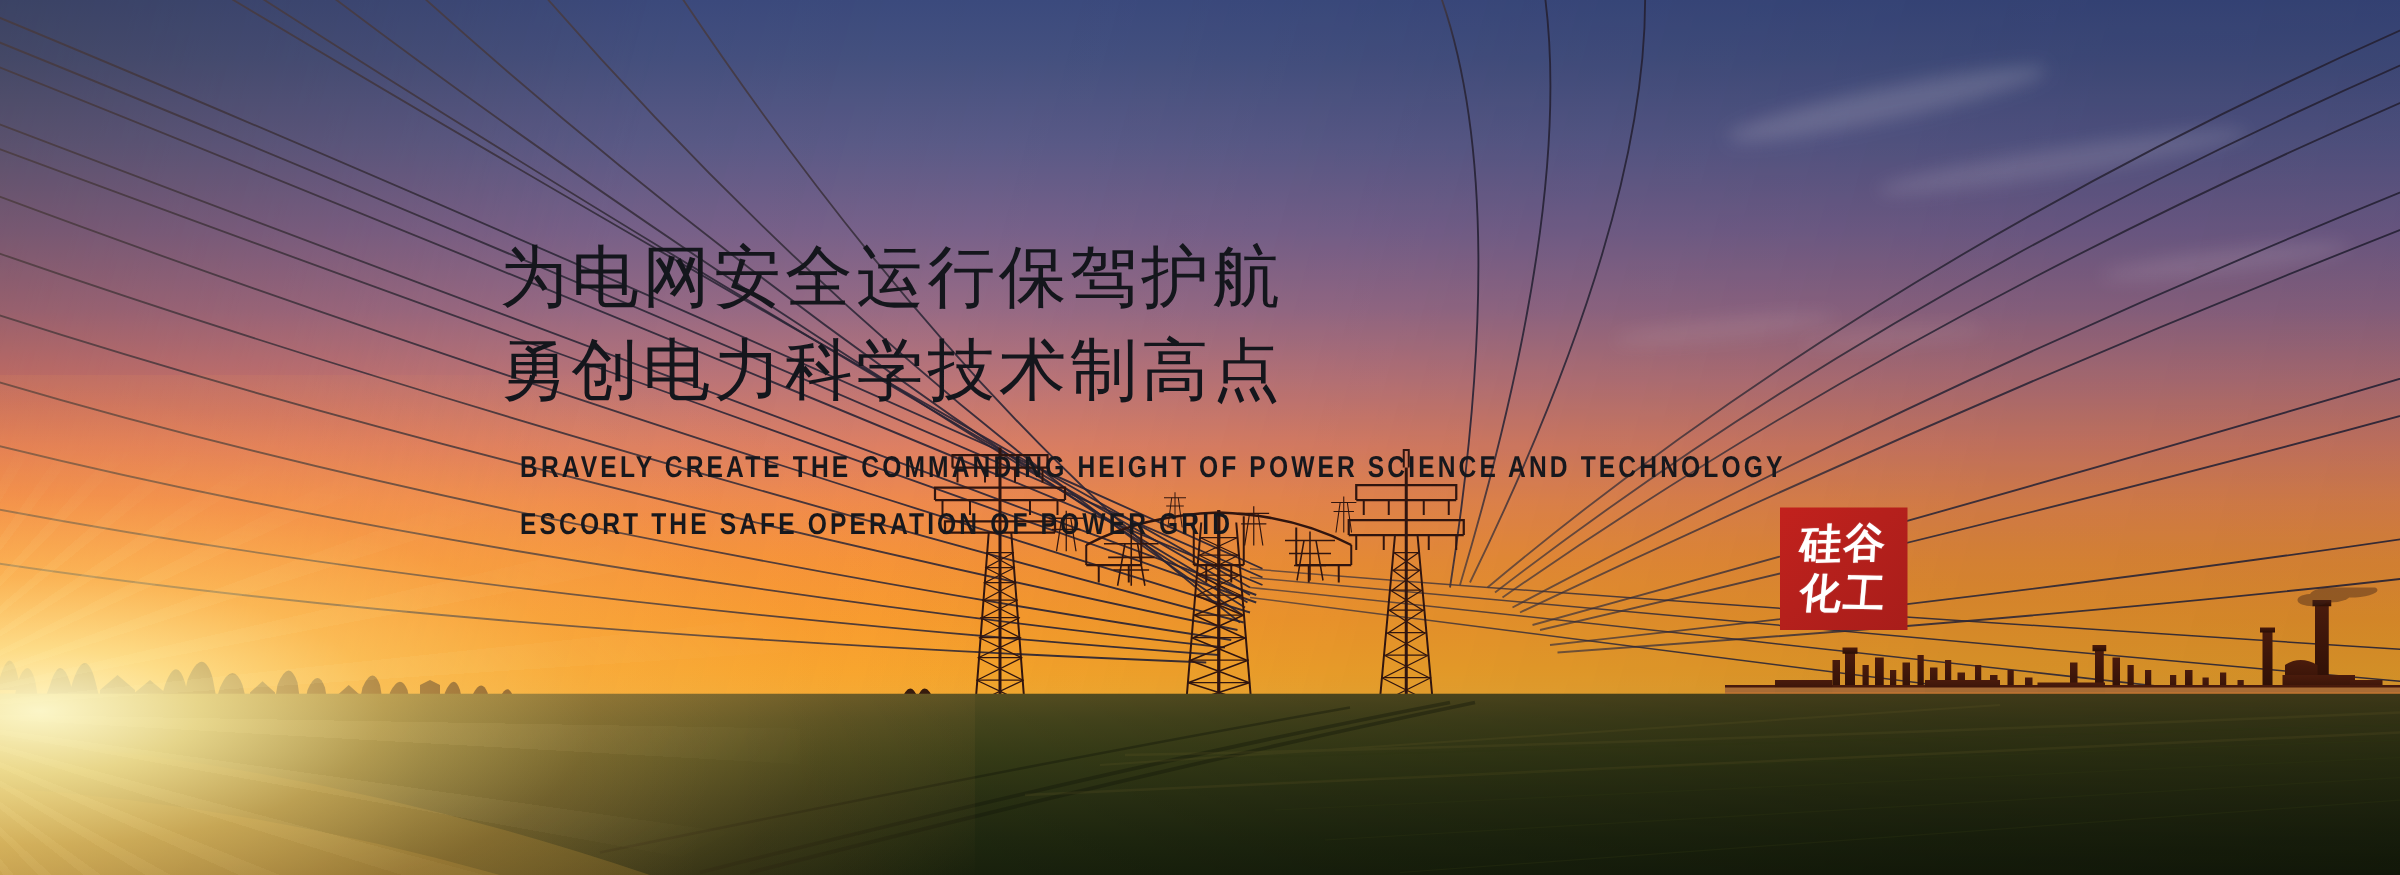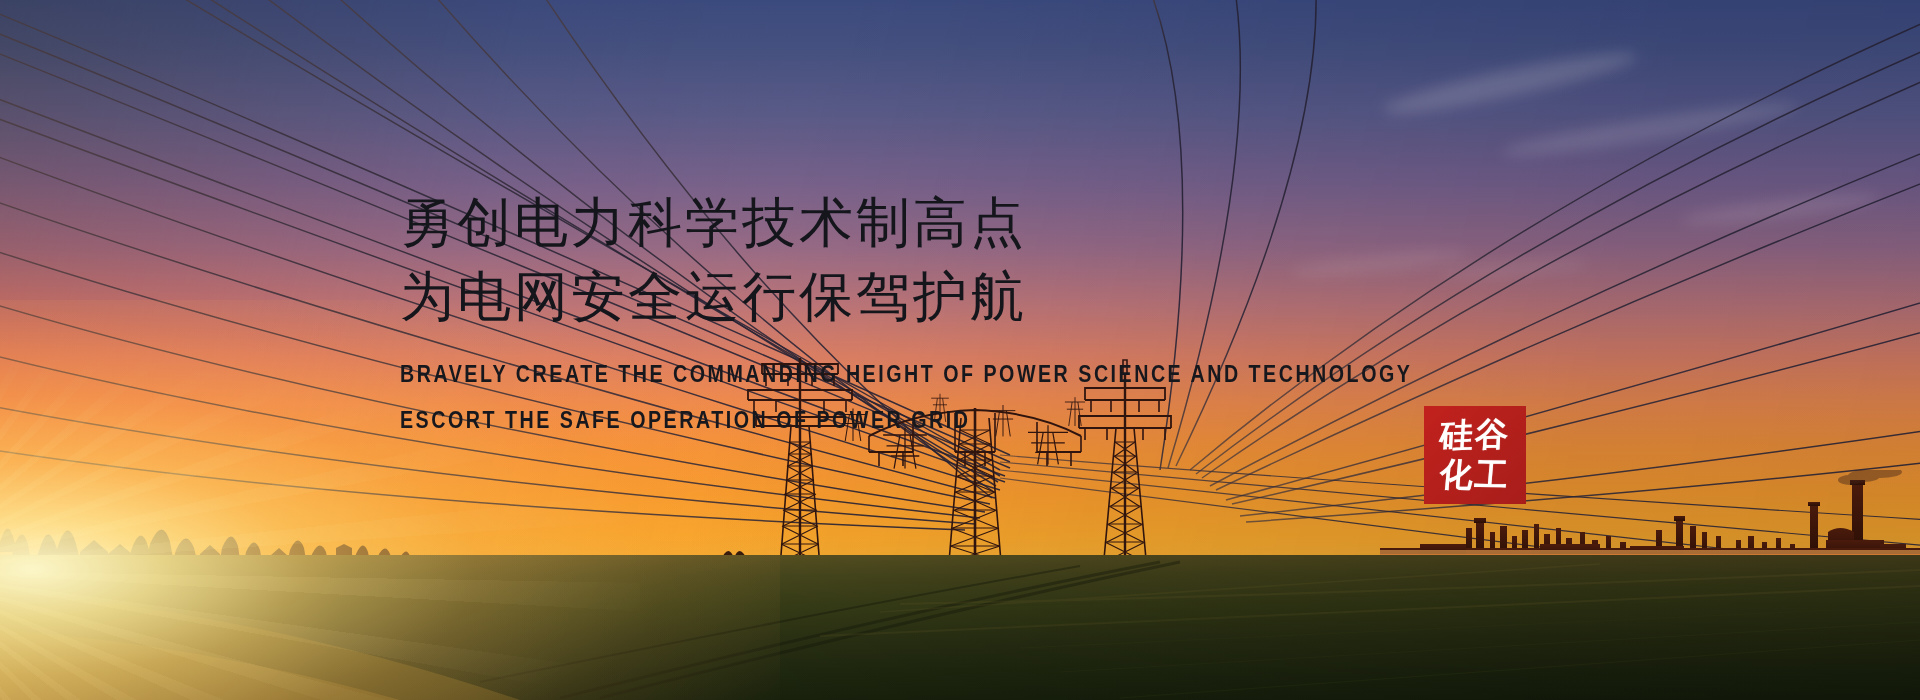--- a/index.html
+++ b/index.html
@@ -124,21 +124,21 @@
     font-family:"Liberation Sans","DejaVu Sans",sans-serif;
     font-size:20.5px;
     line-height:36px;
     font-weight:bold;
     color:#17181d;
     letter-spacing:2.6px;
     white-space:nowrap;
     transform:scaleY(1.18) scaleX(0.96);
     transform-origin:left top;
   }
-  .sub-wrap { margin-top:20px; }
+  .sub-wrap { margin-top:20px;margin-left:16px; }
   .sub2 { margin-top:10px; }
 
   
   .stamp {
     position:absolute;
     left:1424px; top:406px;
     width:102px; height:98px;
     background:linear-gradient(135deg,#c2211d 0%,#b5201c 45%,#a81d1a 100%);
     display:flex; flex-direction:column;
     align-items:center; justify-content:center;
@@ -447,22 +447,22 @@
     </g>
 
     <path d="M0,40 Q 260,60 520,148 L0,148 Z" fill="#9a7b2c" opacity=".30"></path>
     <path d="M0,78 Q 200,92 400,148 L0,148 Z" fill="#c2953a" opacity=".22"></path>
   </svg>
 
   <div class="sun-rays"></div>
   <div class="sun-glow"></div>
 
   <div class="copy">
+    <div class="headline">为电网安全运行保驾护航</div>
     <div class="headline">勇创电力科学技术制高点</div>
-    <div class="headline">为电网安全运行保驾护航</div>
     <div class="sub-wrap">
       <div class="subline">BRAVELY CREATE THE COMMANDING HEIGHT OF POWER SCIENCE AND TECHNOLOGY</div>
       <div class="subline sub2">ESCORT THE SAFE OPERATION OF POWER GRID</div>
     </div>
   </div>
 
   <div class="stamp">
     <div class="stamp-line">硅谷</div>
     <div class="stamp-line second">化工</div>
   </div>

